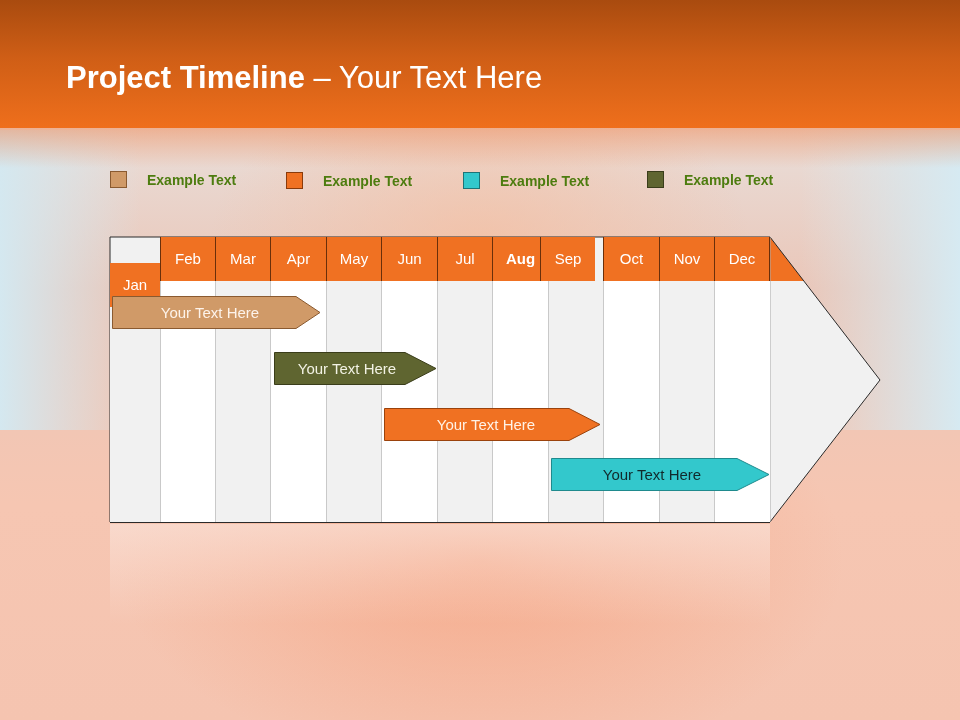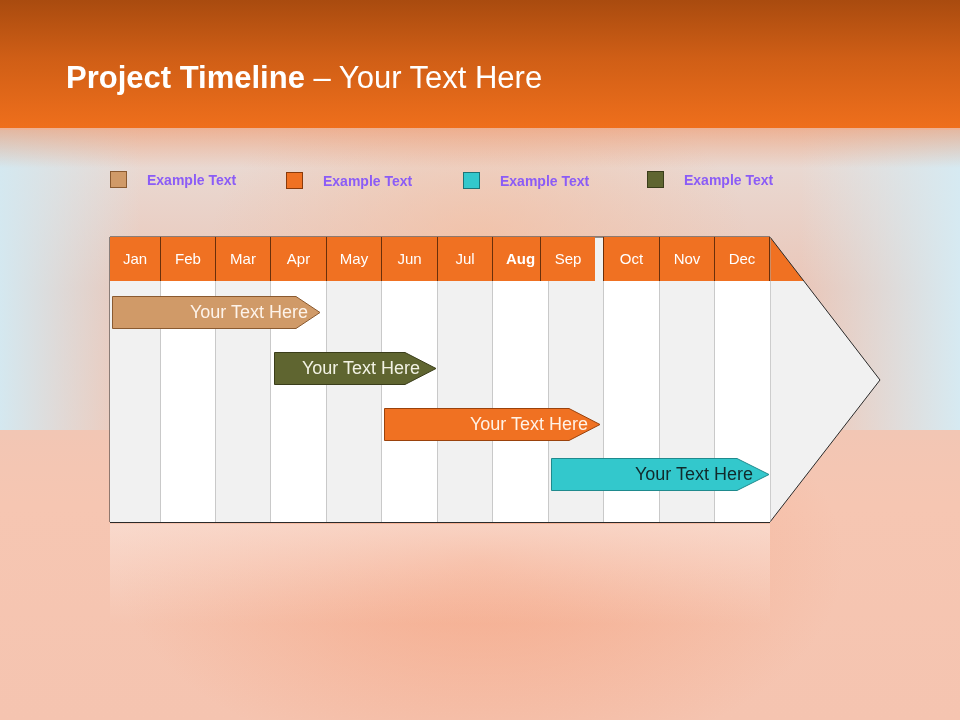--- a/index.html
+++ b/index.html
@@ -17,32 +17,32 @@
   .title-bar { position:absolute; left:0; top:0; width:960px; height:128px;
                background:linear-gradient(180deg,#a94b0f 0%,#cf5e16 45%,#ef6f1c 100%); }
   .title-fade { position:absolute; left:0; top:128px; width:960px; height:40px;
                 background:linear-gradient(180deg, rgba(240,140,90,0.55), rgba(240,140,90,0)); }
   .title { position:absolute; left:66px; top:60px; color:#fff; font-size:31px; white-space:nowrap;text-align:center; }
   .title b { font-weight:bold; }
   .title span.rest { font-weight:normal; }
 
   .legend-item { position:absolute; top:171px; display:flex; align-items:center; }
   .legend-swatch { width:17px; height:17px; box-sizing:border-box; border:1px solid #6b4a2a; }
-  .legend-label { margin-left:20px; font-size:14px; font-weight:bold; color:#8b5cf6; }
+  .legend-label { margin-left:20px; font-size:14px; font-weight:bold; color:#4d7c0f; }
 
   .chart { position:absolute; left:0; top:0; }
   .month { position:absolute; top:237px; height:44px; line-height:44px; text-align:center;
            color:#fff; font-size:15px; background:#f07122; box-sizing:border-box;
            border-left:1px solid #6a2f0a; }
   .col { position:absolute; top:281px; height:241px; box-sizing:border-box;
          border-left:1px solid #c9c9c9; }
   .bar { position:absolute; height:33px; }
   .bar svg { position:absolute; left:0; top:0; }
-  .bar-label { position:absolute; left:0; top:0; height:16px; line-height:33px; text-align:right;
-               font-size:18px; white-space:nowrap; }
+  .bar-label { position:absolute; left:0; top:0; height:16px; line-height:33px; text-align:center;
+               font-size:15px; white-space:nowrap; }
   .reflection { position:absolute; left:110px; top:524px; width:660px; height:100px;
                 background:linear-gradient(180deg, rgba(250,225,215,0.7), rgba(250,225,215,0)); }
 </style>
 </head>
 <body>
 
 <div class="bg"></div>
 <div class="bg-left"></div>
 <div class="bg-right"></div>
 
@@ -83,21 +83,21 @@
 <div class="col" style="left:270px;width:56px;background:#ffffff;"></div>
 <div class="col" style="left:326px;width:55px;background:#f1f1f1;"></div>
 <div class="col" style="left:381px;width:56px;background:#ffffff;"></div>
 <div class="col" style="left:437px;width:55px;background:#f1f1f1;"></div>
 <div class="col" style="left:492px;width:56px;background:#ffffff;"></div>
 <div class="col" style="left:548px;width:55px;background:#f1f1f1;"></div>
 <div class="col" style="left:603px;width:56px;background:#ffffff;"></div>
 <div class="col" style="left:659px;width:55px;background:#f1f1f1;"></div>
 <div class="col" style="left:714px;width:56px;background:#ffffff;"></div>
 
-<div class="month" style="left:110px;width:50px;border-left:none;">Jan</div>
+<div class="month" style="left:110px;width:50px;border-left:none;margin-top:26px;">Jan</div>
 <div class="month" style="left:160px;width:55px;">Feb</div>
 <div class="month" style="left:215px;width:55px;">Mar</div>
 <div class="month" style="left:270px;width:56px;">Apr</div>
 <div class="month" style="left:326px;width:55px;">May</div>
 <div class="month" style="left:381px;width:56px;">Jun</div>
 <div class="month" style="left:437px;width:55px;">Jul</div>
 <div class="month" style="left:492px;width:56px;font-weight:bold;">Aug</div>
 <div class="month" style="left:540px;width:55px;">Sep</div>
 <div class="month" style="left:603px;width:56px;">Oct</div>
 <div class="month" style="left:659px;width:55px;">Nov</div>

